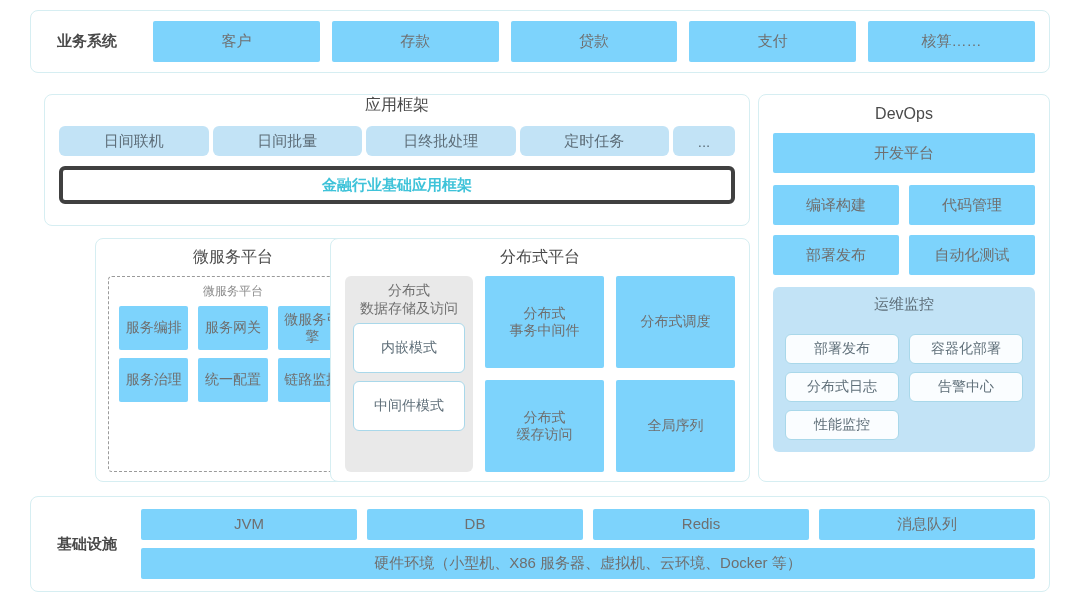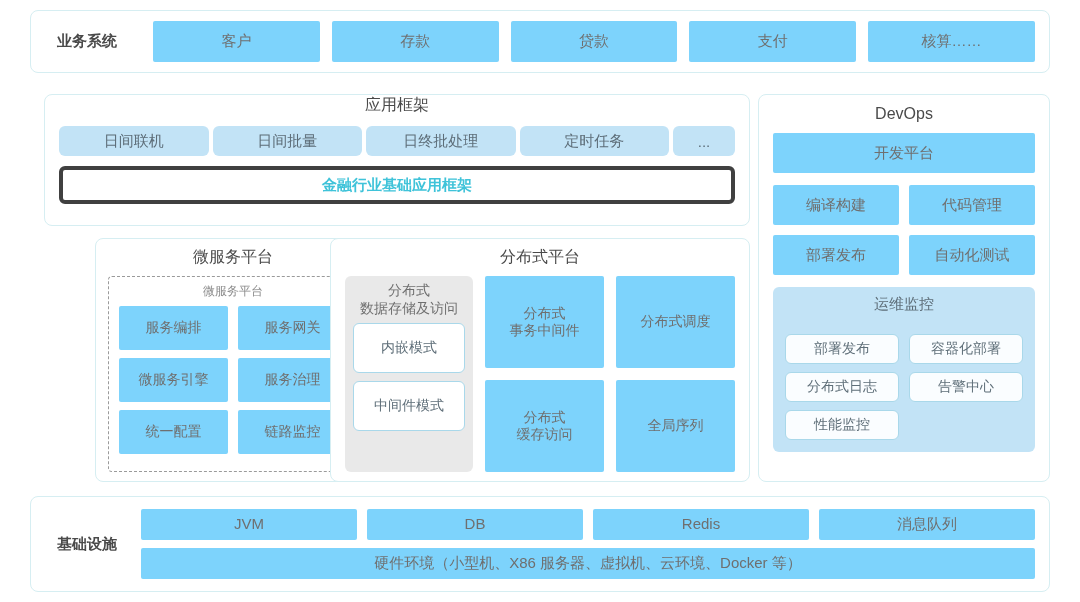--- a/index.html
+++ b/index.html
@@ -94,21 +94,21 @@
   }
 
   
   #panel-micro { left: 51px; top: 238px; width: 276px; height: 244px; padding: 8px 12px 12px; margin-left: 44px; }
   #panel-micro .sec-title { margin-bottom: 8px; }
   #micro-dashed {
     border: 1px dashed #9a9a9a; border-radius: 4px;
     padding: 6px 10px 10px; height: 196px;
   }
   #micro-dashed .sub-title { text-align: center; font-size: 12px; color: #8a8a8a; margin-bottom: 6px; }
-  #micro-grid { display: grid; grid-template-columns: 1fr 1fr; gap: 8px 10px; }
+  #micro-grid { display: grid; grid-template-columns: 1fr 1fr 1fr; gap: 8px 10px; }
   #micro-grid .chip { height: 44px; font-size: 14px; }
 
   
   #panel-dist { left: 330px; top: 238px; width: 420px; height: 244px; padding: 8px 14px 12px; }
   #panel-dist .sec-title { margin-bottom: 8px; }
   #dist-grid { display: flex; gap: 12px; height: 196px; }
   #dist-col-a { flex: 0 0 128px; display: flex; flex-direction: column; }
   #dist-store {
     background: #e9e9e9; border-radius: 6px; flex: 1 1 auto;
     padding: 6px 8px 8px; display: flex; flex-direction: column;

